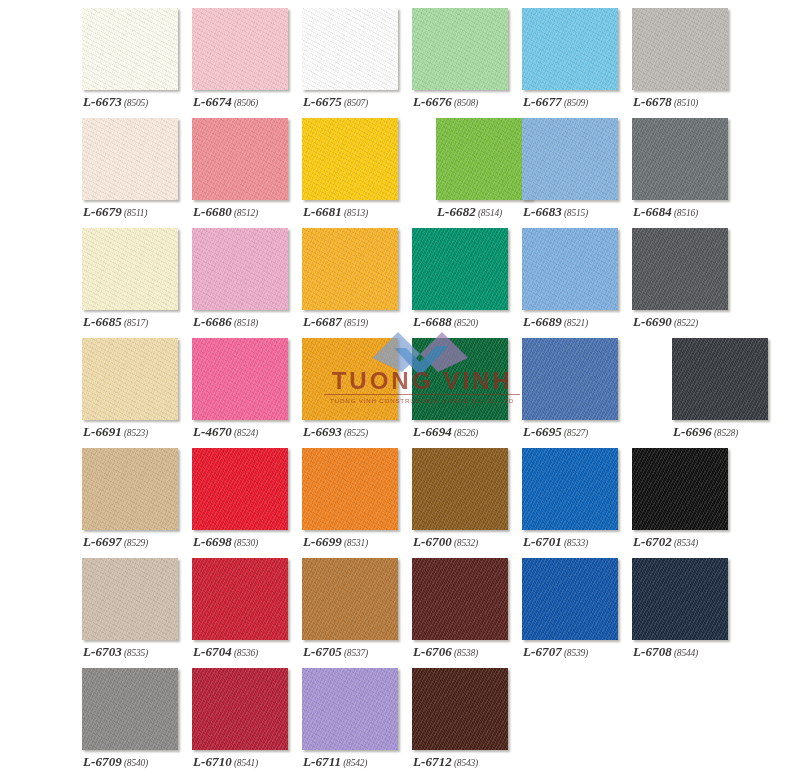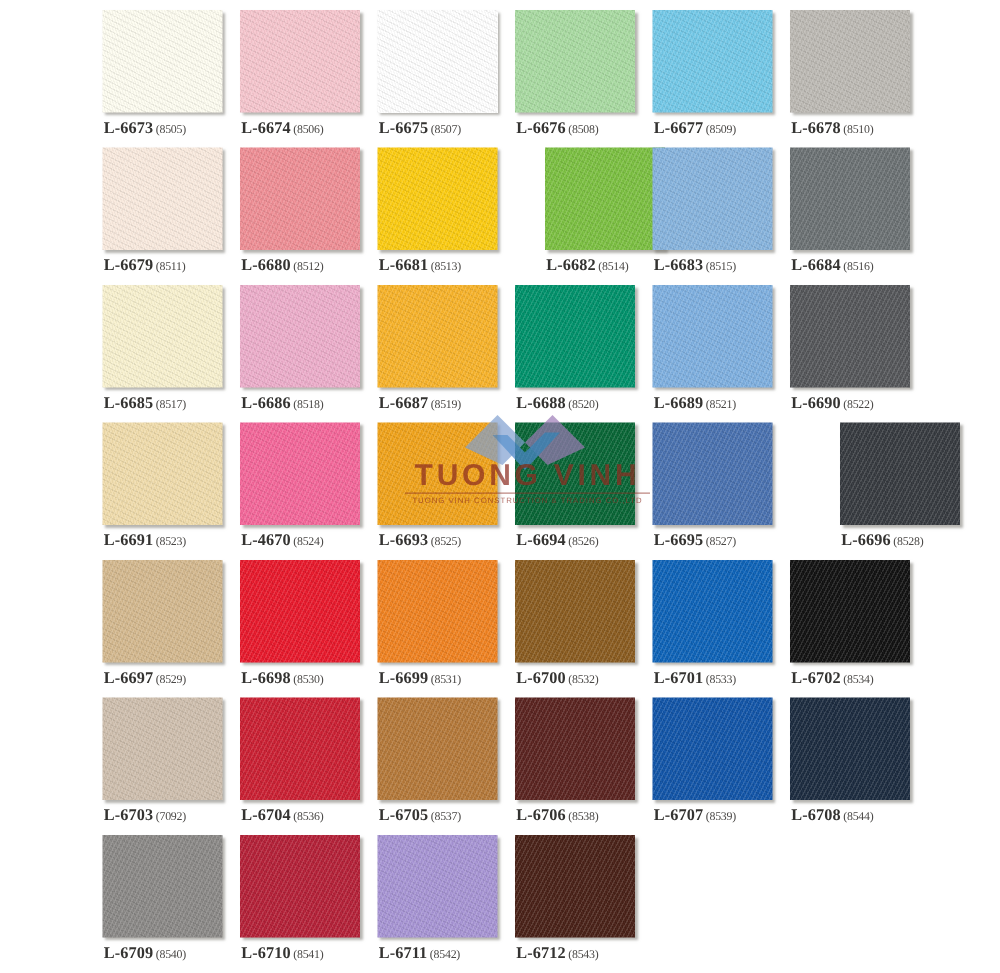--- a/index.html
+++ b/index.html
@@ -29,20 +29,21 @@
     left: 0;
     width: 800px;
     height: 110px;
   }
 
   .swatch-cell {
     position: absolute;
     top: 0;
     width: 84px;
     height: 110px;
+    font-style: italic;
   }
 
   .swatch-chip {
     position: absolute;
     left: 0;
     top: 8px;
     width: 96px;
     height: 82px;
     box-shadow: 2px 2px 2px rgba(120,118,112,0.55);
     background-repeat: repeat;
@@ -262,21 +263,21 @@
         <div class="swatch-label"><span class="swatch-code">L-6701</span><span class="swatch-alt">(8533)</span></div>
       </div>
       <div class="swatch-cell" style="left: 632px;">
         <div class="swatch-chip" style="background-color: rgb(18, 18, 18);"></div>
         <div class="swatch-label"><span class="swatch-code">L-6702</span><span class="swatch-alt">(8534)</span></div>
       </div>
     </div>
     <div class="swatch-row" style="top: 550px;">
       <div class="swatch-cell" style="left: 82px;">
         <div class="swatch-chip" style="background-color: rgb(207, 191, 174);"></div>
-        <div class="swatch-label"><span class="swatch-code">L-6703</span><span class="swatch-alt">(7092)</span></div>
+        <div class="swatch-label"><span class="swatch-code">L-6703</span><span class="swatch-alt">(8535)</span></div>
       </div>
       <div class="swatch-cell" style="left: 192px;">
         <div class="swatch-chip" style="background-color: rgb(203, 32, 51);"></div>
         <div class="swatch-label"><span class="swatch-code">L-6704</span><span class="swatch-alt">(8536)</span></div>
       </div>
       <div class="swatch-cell" style="left: 302px;">
         <div class="swatch-chip" style="background-color: rgb(181, 121, 58);"></div>
         <div class="swatch-label"><span class="swatch-code">L-6705</span><span class="swatch-alt">(8537)</span></div>
       </div>
       <div class="swatch-cell" style="left: 412px;">

